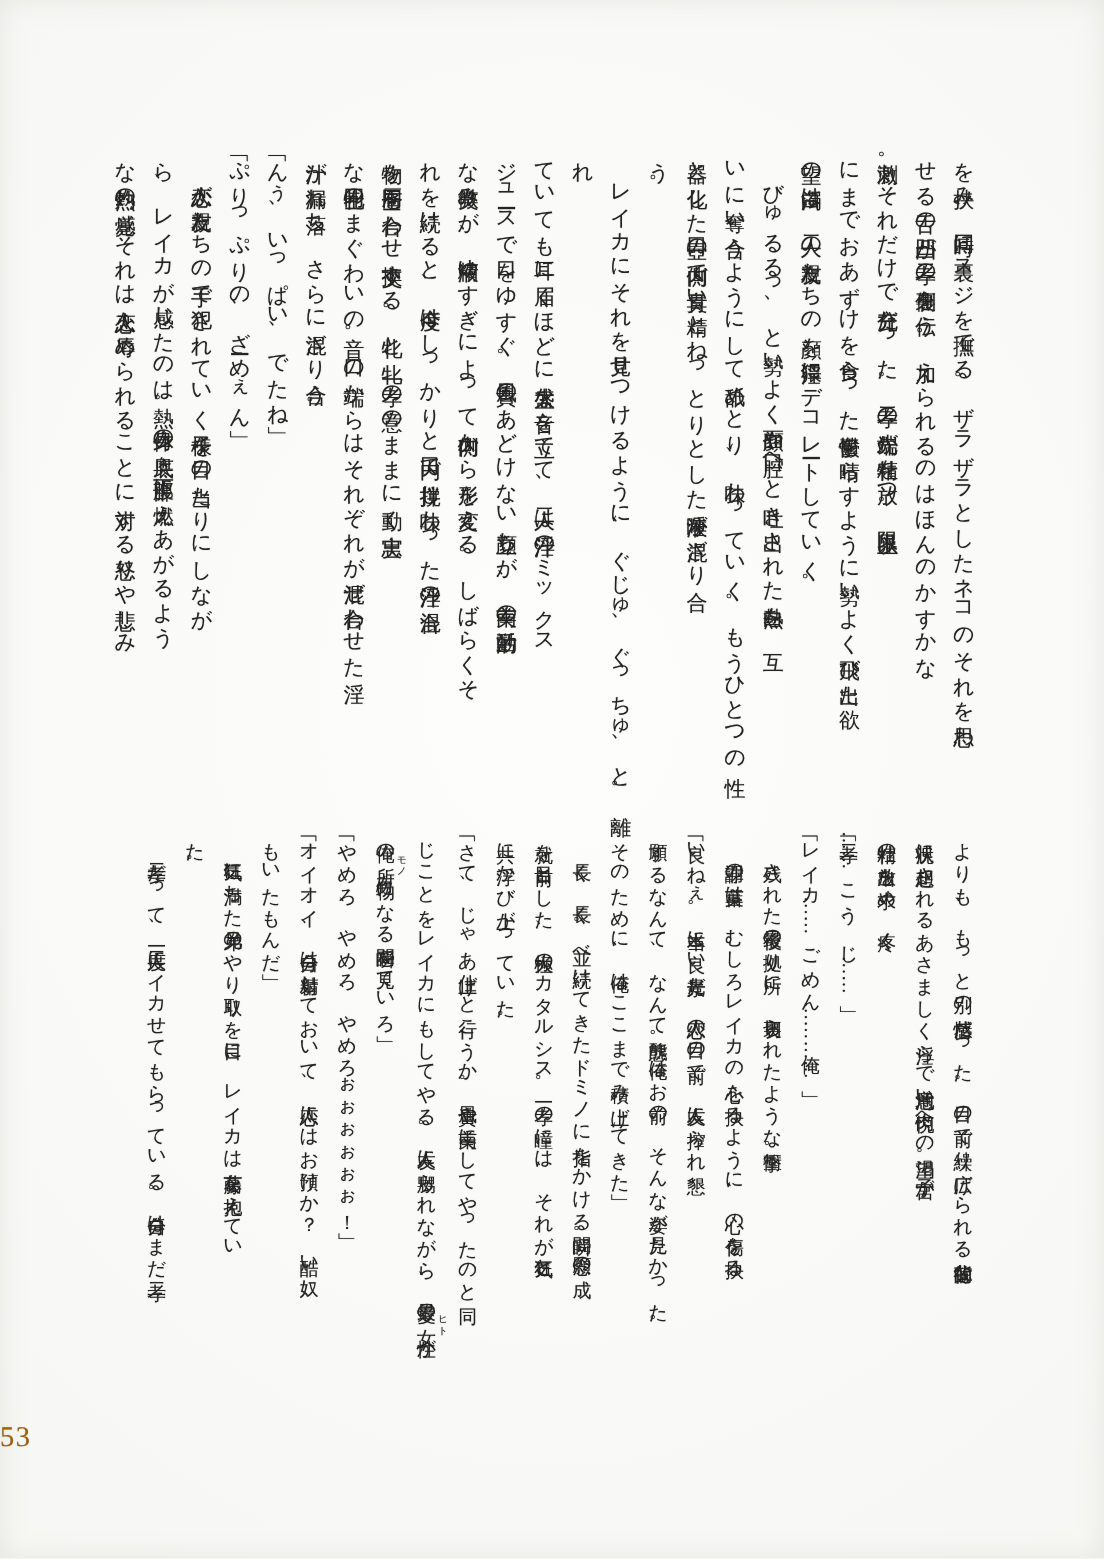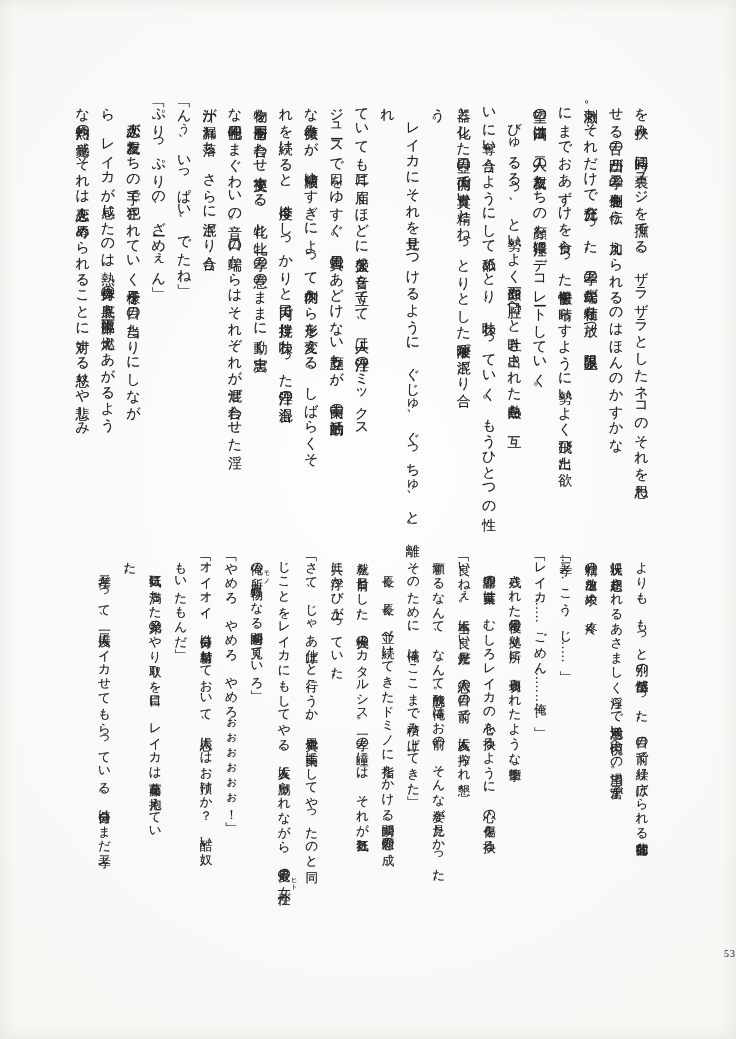--- a/index.html
+++ b/index.html
@@ -51,24 +51,24 @@
   ruby rt {
     font-size: 6.5px;
     letter-spacing: 0;
     color: #2b2b2b;
   }
   .page-number {
     position: absolute;
     left: 0;
     right: 0;
     top: 948px;
-    text-align: right;
-    font-size: 10px;
+    text-align: left;
+    font-size: 19px;
     letter-spacing: 1px;
-    color: #404040;
+    color: #a16207;
     text-shadow: 0 0 0.6px rgba(40,40,40,0.4);
   }
 </style>
 </head>
 <body>
 
 <div class="paper"></div>
 
 <div id="top-block" class="vblock">
     <p>を挟み、同時に裏スジを撫でる。ザラザラとしたネコのそれを思わ</p>

